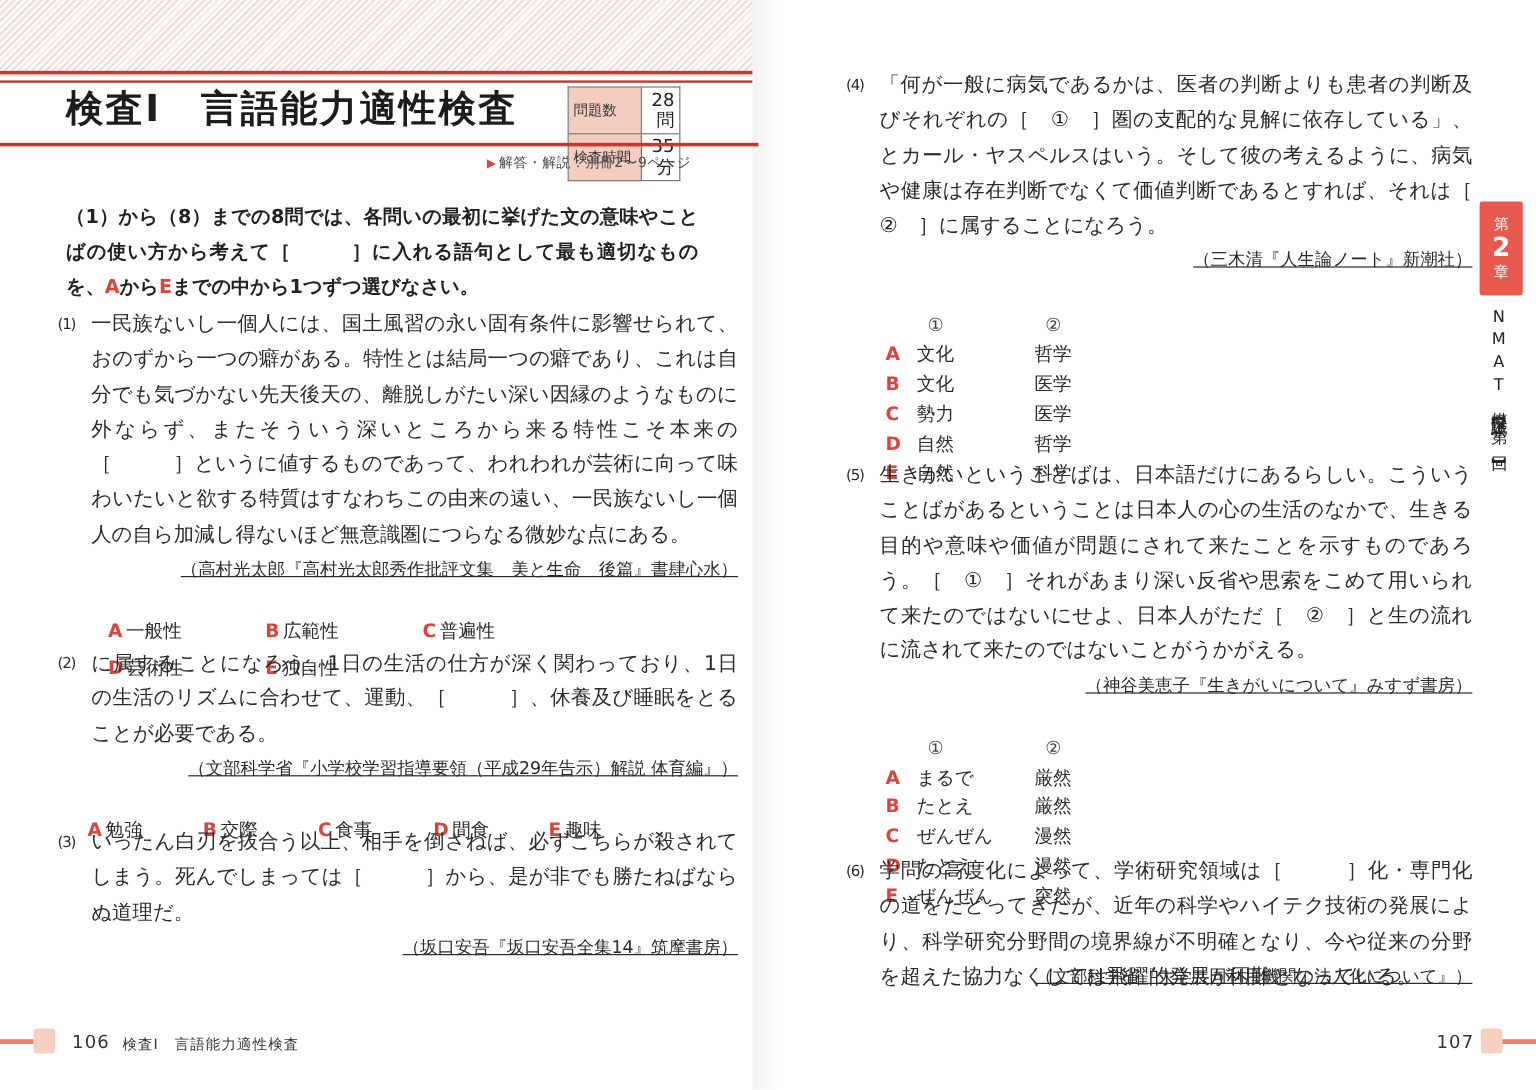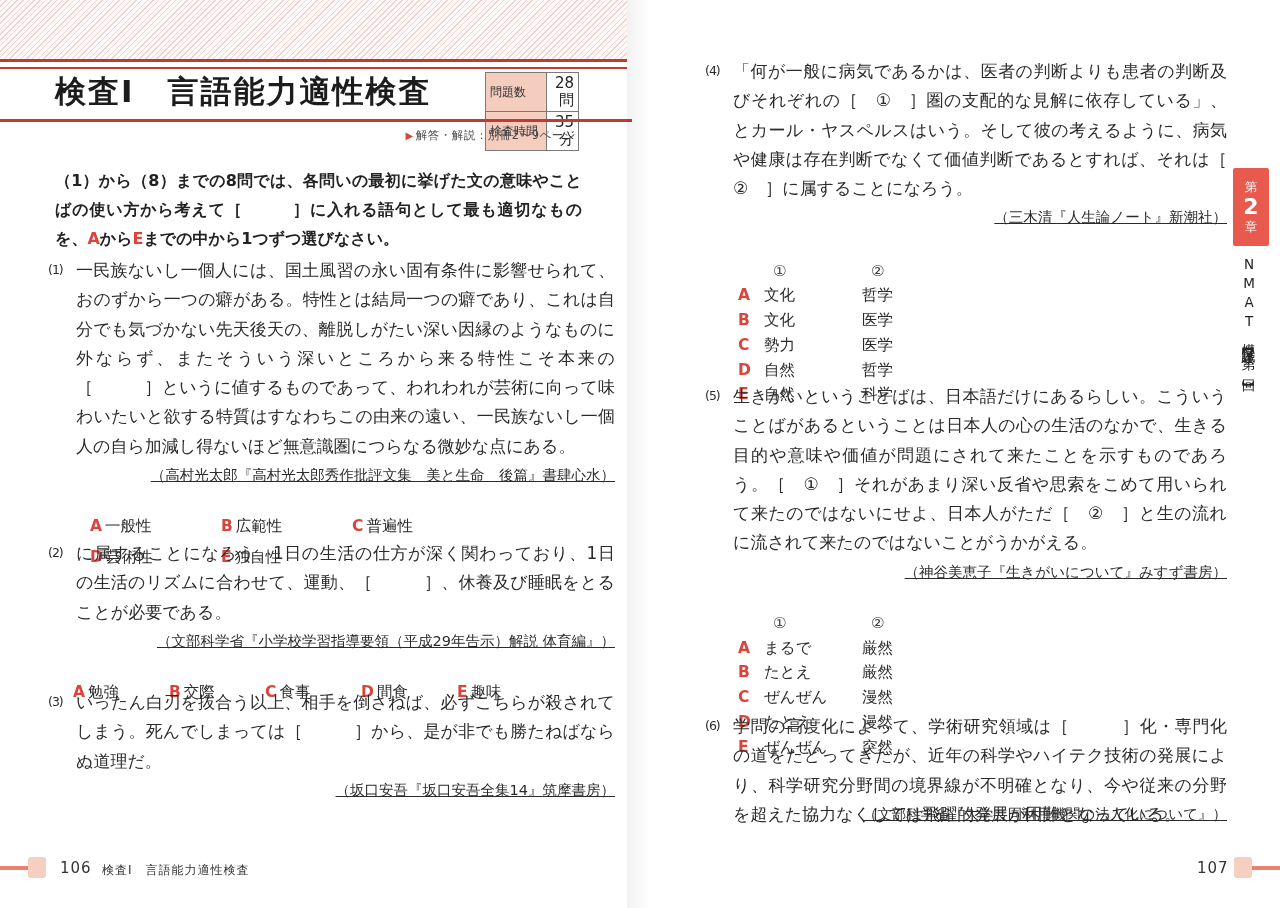--- a/index.html
+++ b/index.html
@@ -22,21 +22,21 @@
     border-bottom:3px solid #c23b32;
     box-sizing:border-box;
   }
   .thin-red-rule{position:absolute;left:0;top:67px;width:627px;height:2px;background:#c23b32;}
   .heavy-red-rule{position:absolute;left:0;top:119px;width:632px;height:3px;background:#c23b32;}
   .page-title{
     position:absolute;left:55px;top:71px;margin:0;
     font-size:31px;font-weight:bold;color:#1c1c1c;letter-spacing:2px;line-height:1.3;
   }
   .info-box{
-    position:absolute;left:485px;top:72px;width:94px;
+    position:absolute;left:473px;top:72px;width:94px;
     border-collapse:collapse;font-size:12px;
   }
   .info-box td{border:1px solid #7a7a7a;padding:2px 4px;line-height:17px;}
   .info-box td.lbl{background:#f5cdbf;width:52px;color:#333;}
   .info-box td.val{text-align:right;font-size:15px;color:#222;}
   .answer-note{
     position:absolute;left:55px;top:128px;width:521px;text-align:right;
     font-size:11.5px;color:#4a4a4a;letter-spacing:.5px;
   }
   .answer-note .tri{color:#d9453c;font-size:10px;margin-right:2px;}

